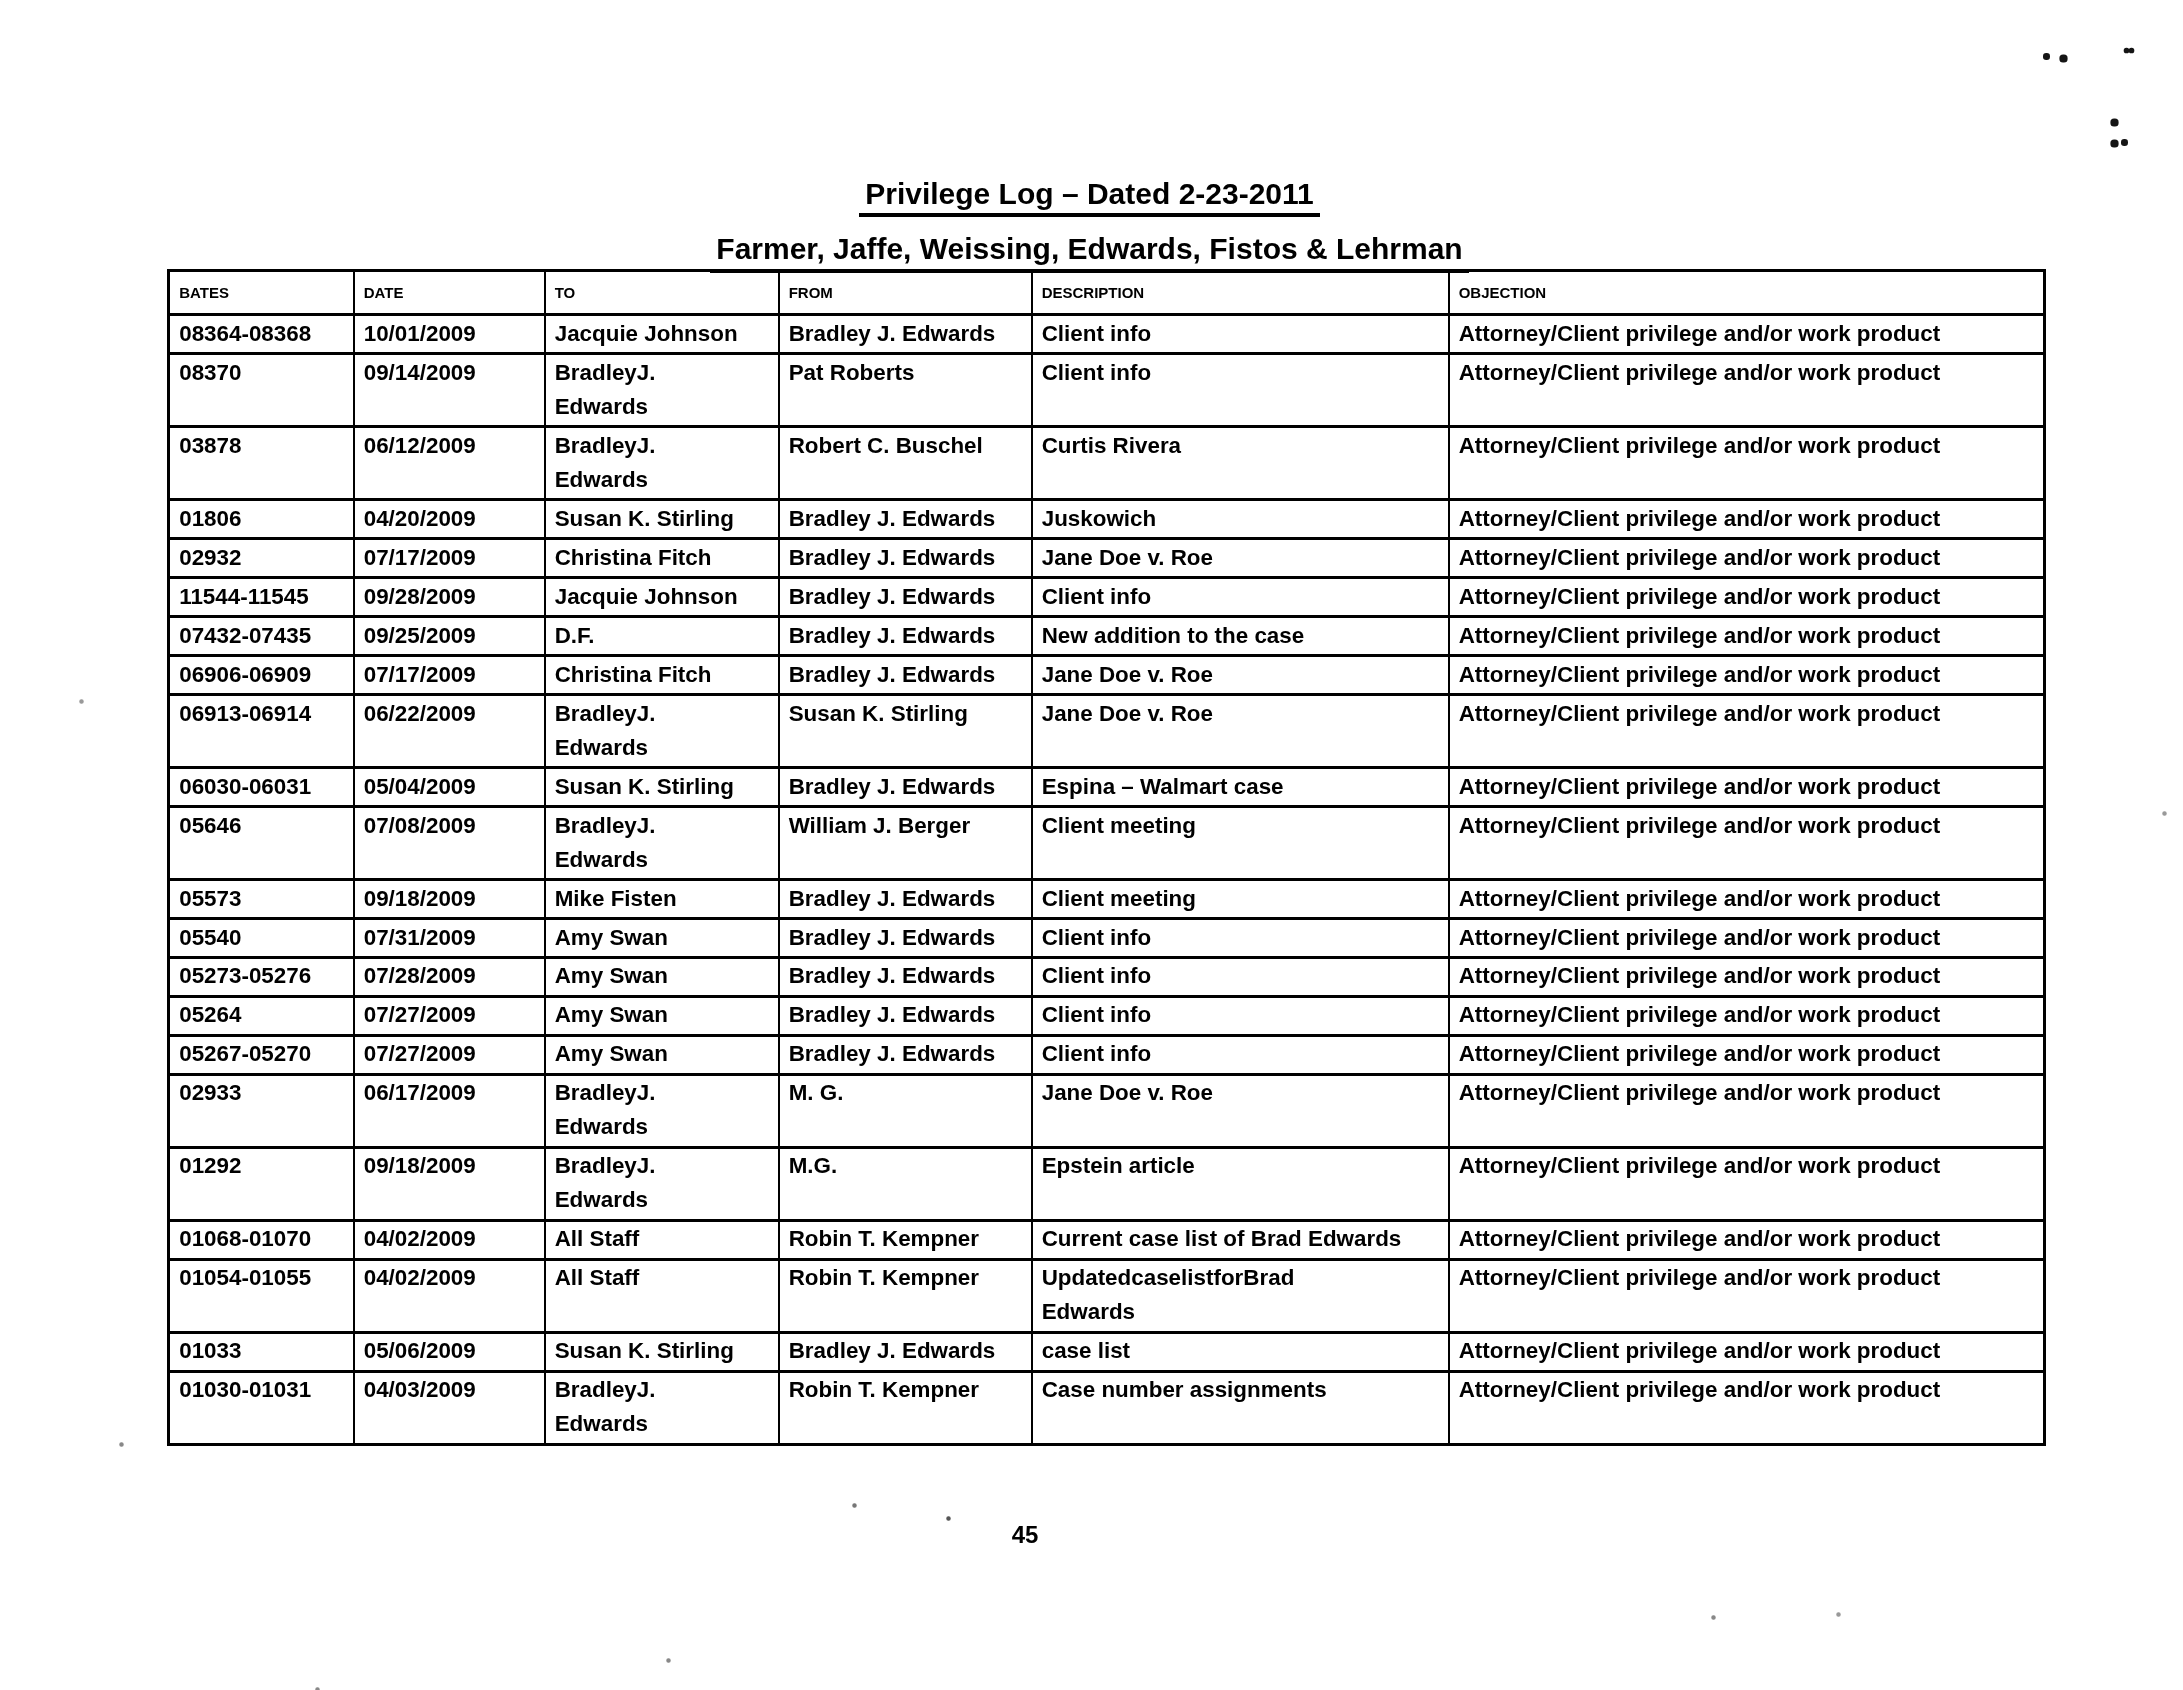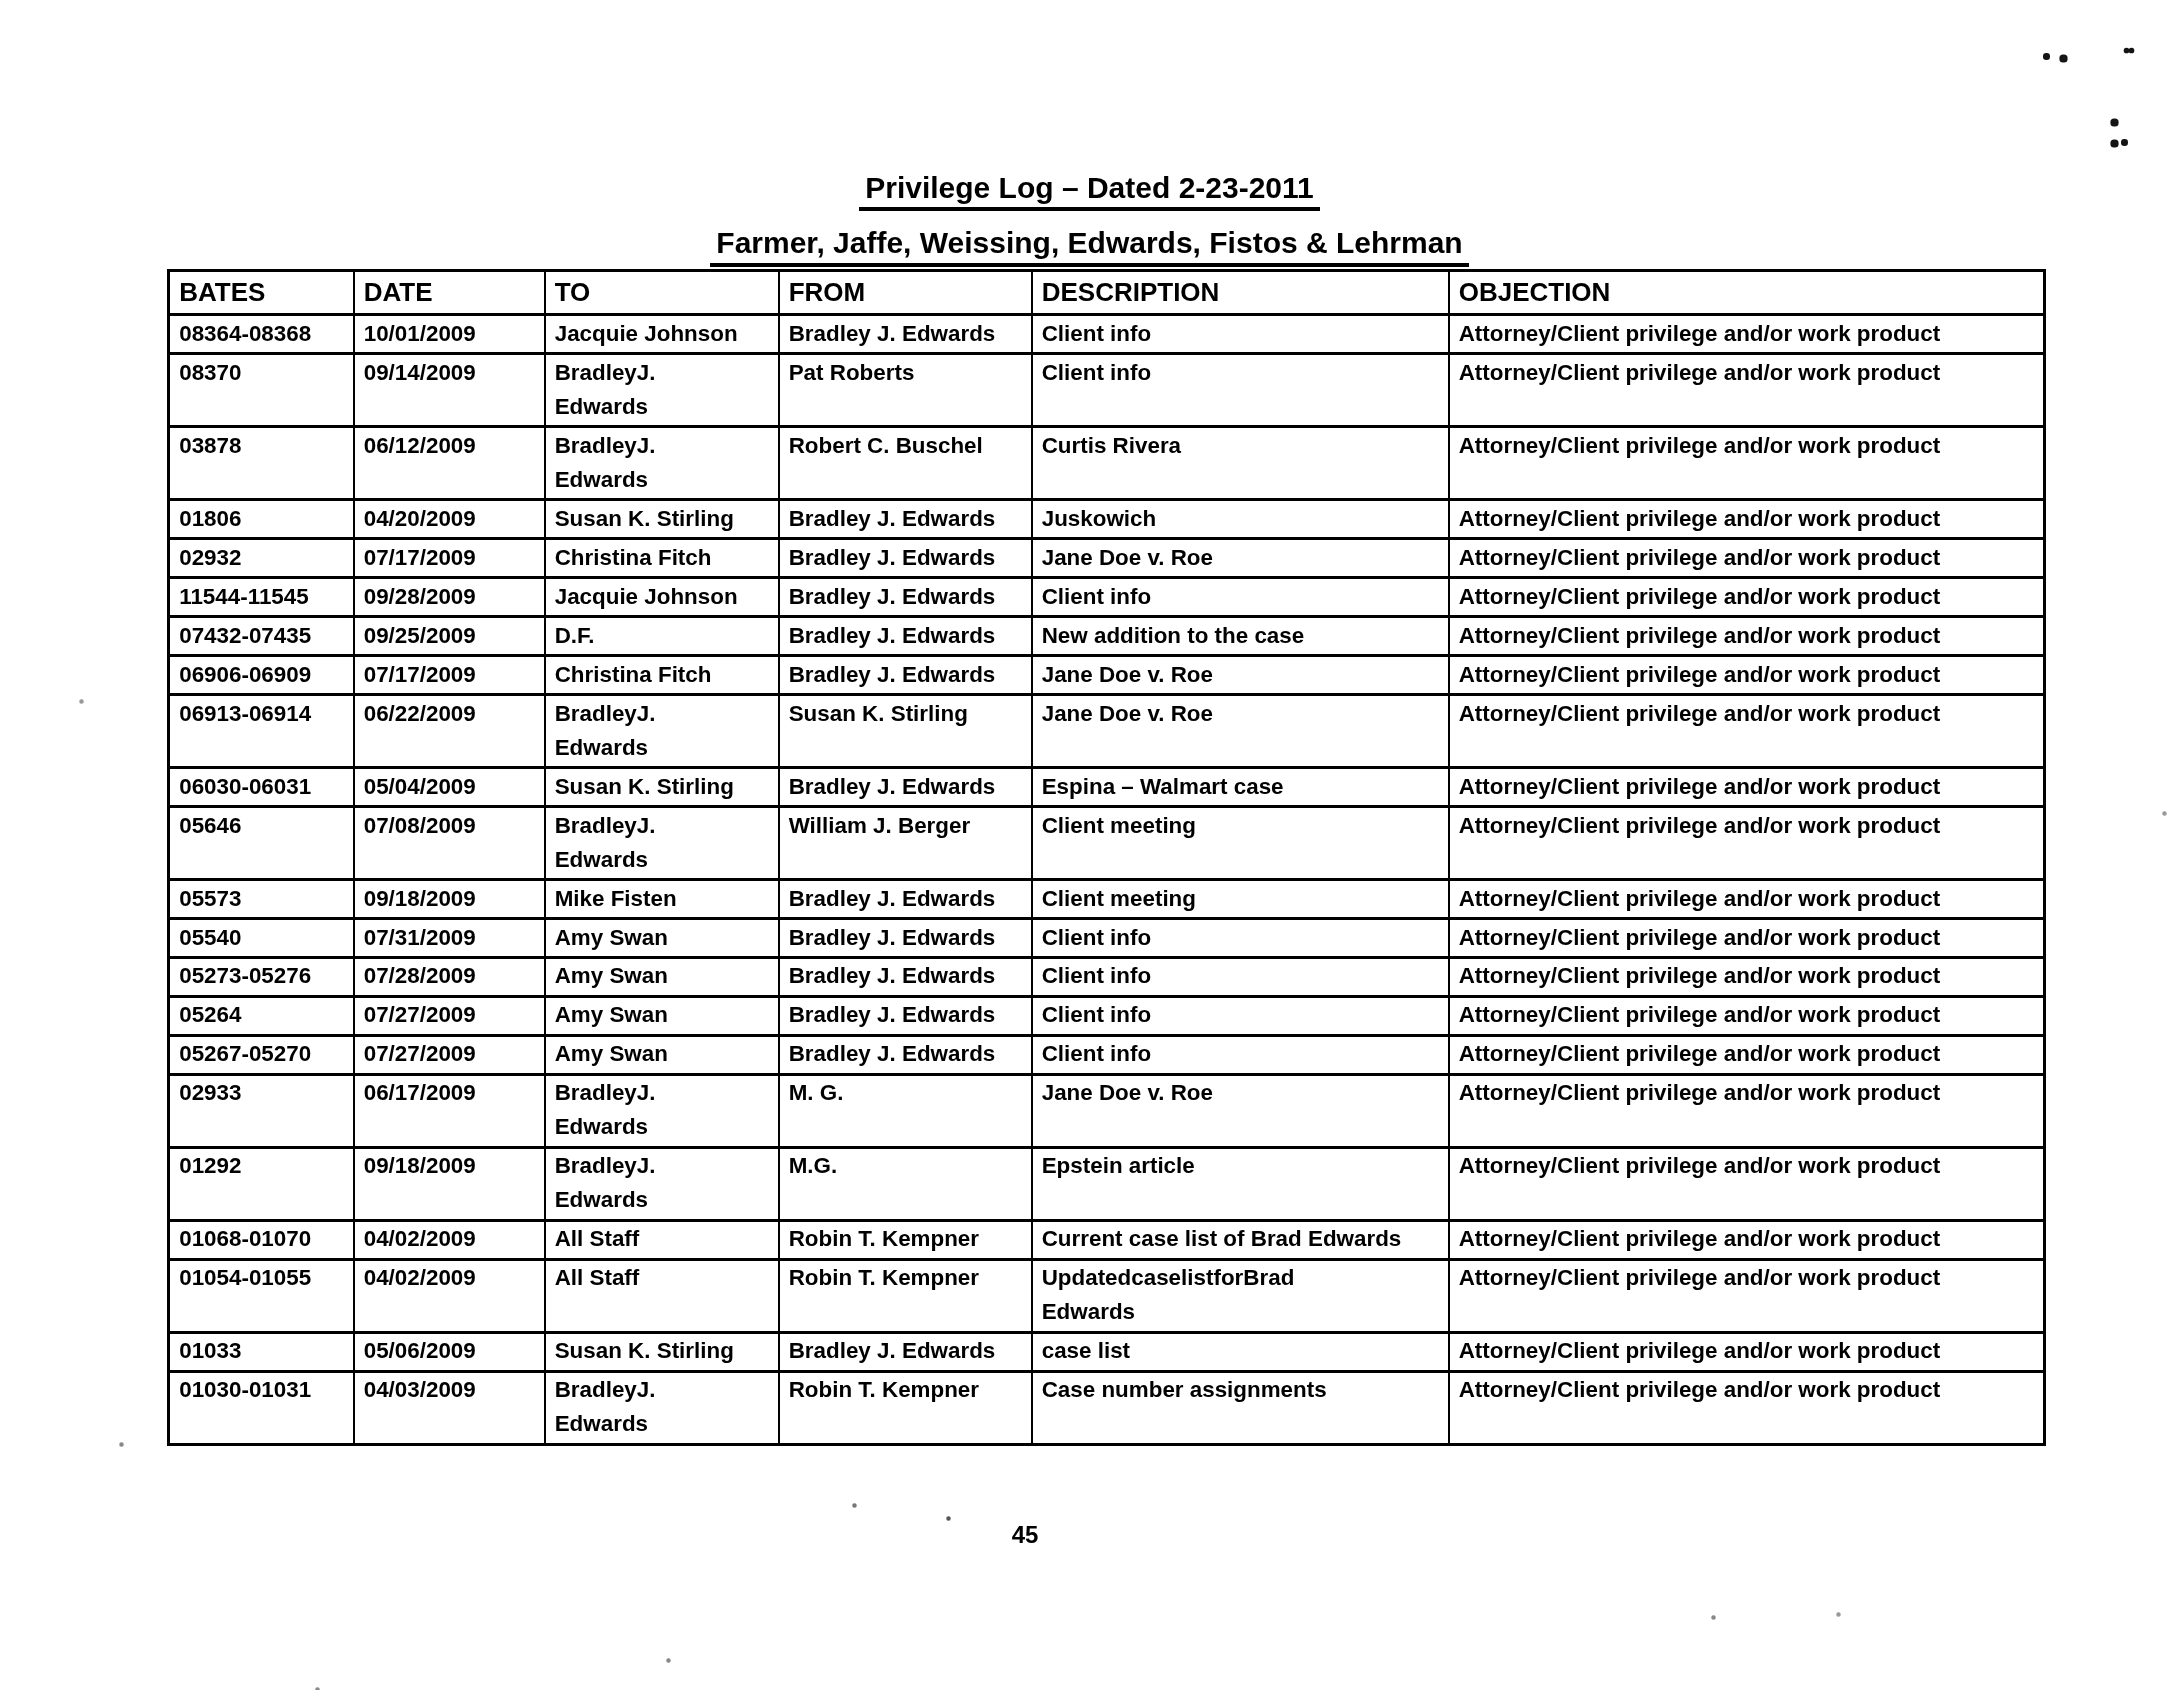--- a/index.html
+++ b/index.html
@@ -6,21 +6,21 @@
   .page{
     position:relative;
     width:2183px;height:1691px;
     background:#ffffff;
     color:#000;
     font-family:"Liberation Sans", sans-serif;
     overflow:hidden;
   }
   .titles{
     position:absolute;
-    left:152px;top:171px;width:1875px;
+    left:152px;top:177px;width:1875px;
     text-align:center;
   }
   .doc-title, .doc-subtitle{
     display:inline-block;
     font-size:30px;
     font-weight:bold;
     line-height:33px;
     letter-spacing:0px;
     padding:0 6.6px 3.3px 6.6px;
     border-bottom:4.6px solid #000;
@@ -43,21 +43,21 @@
   th,td{
     border:2px solid #000;
     border-top-width:3.3px;
     border-bottom-width:3.3px;
     vertical-align:top;
     text-align:left;
     font-weight:bold;
     overflow:hidden;
   }
   th{
-    font-size:26px;
+    font-size:15px;
     line-height:33px;
     padding:4px 9.2px 4px 9.2px;
   }
   td{
     font-size:22.4px;
     line-height:34px;
     padding:0.7px 9.2px 1.3px 9.2px;
   }
   .jline{
     display:flex;

